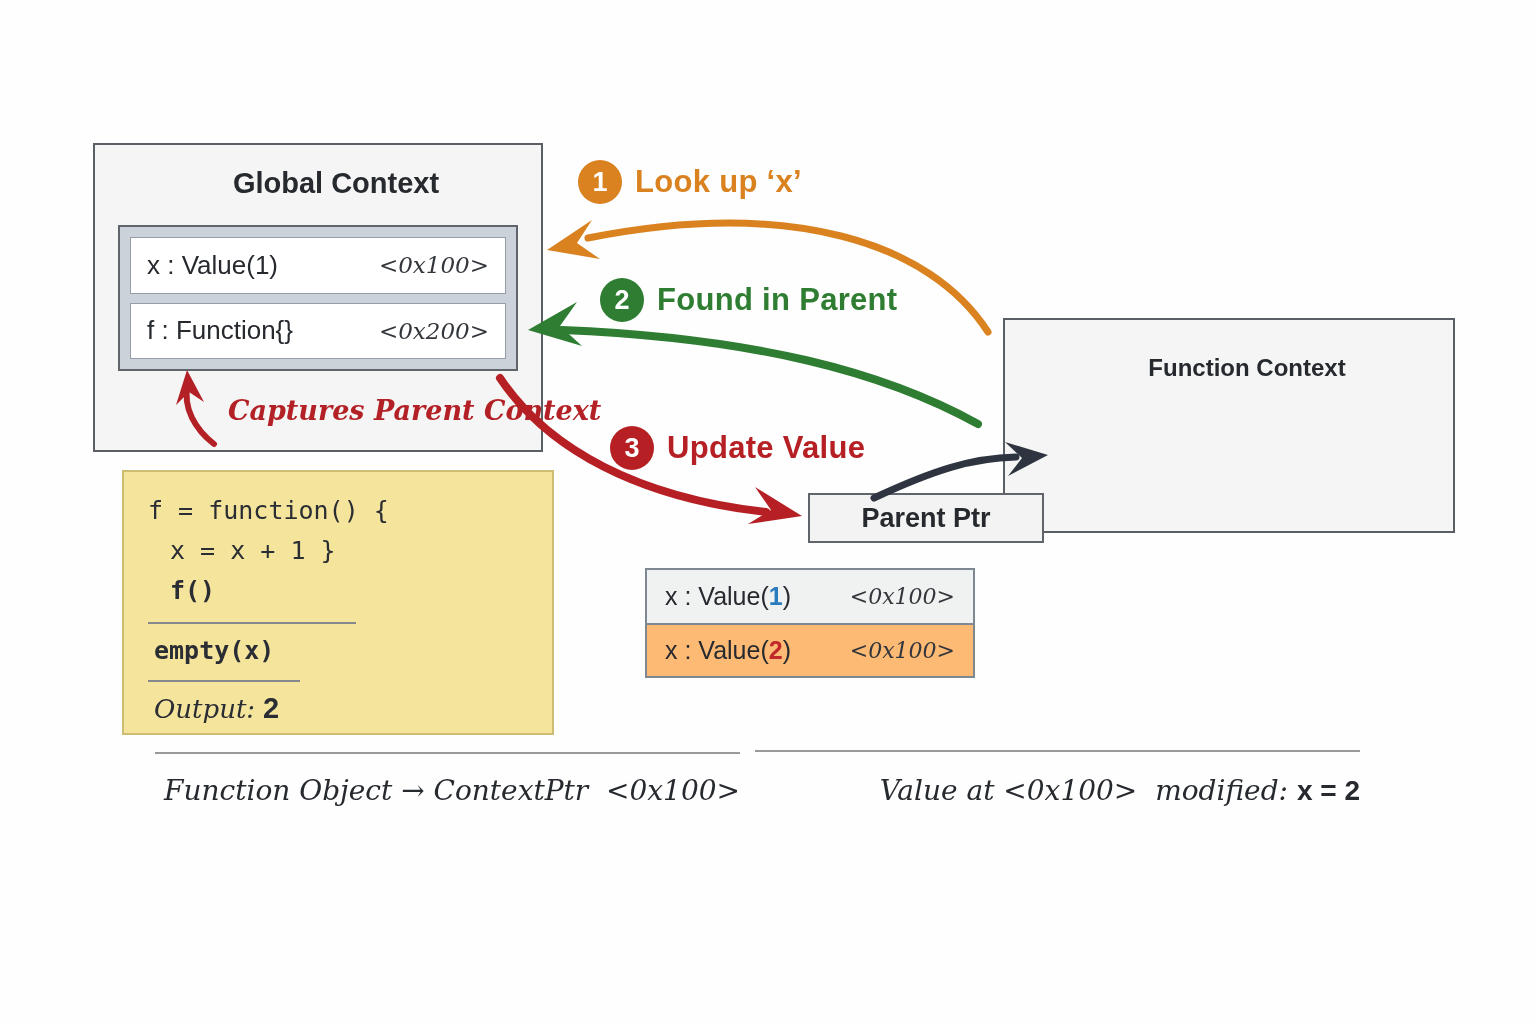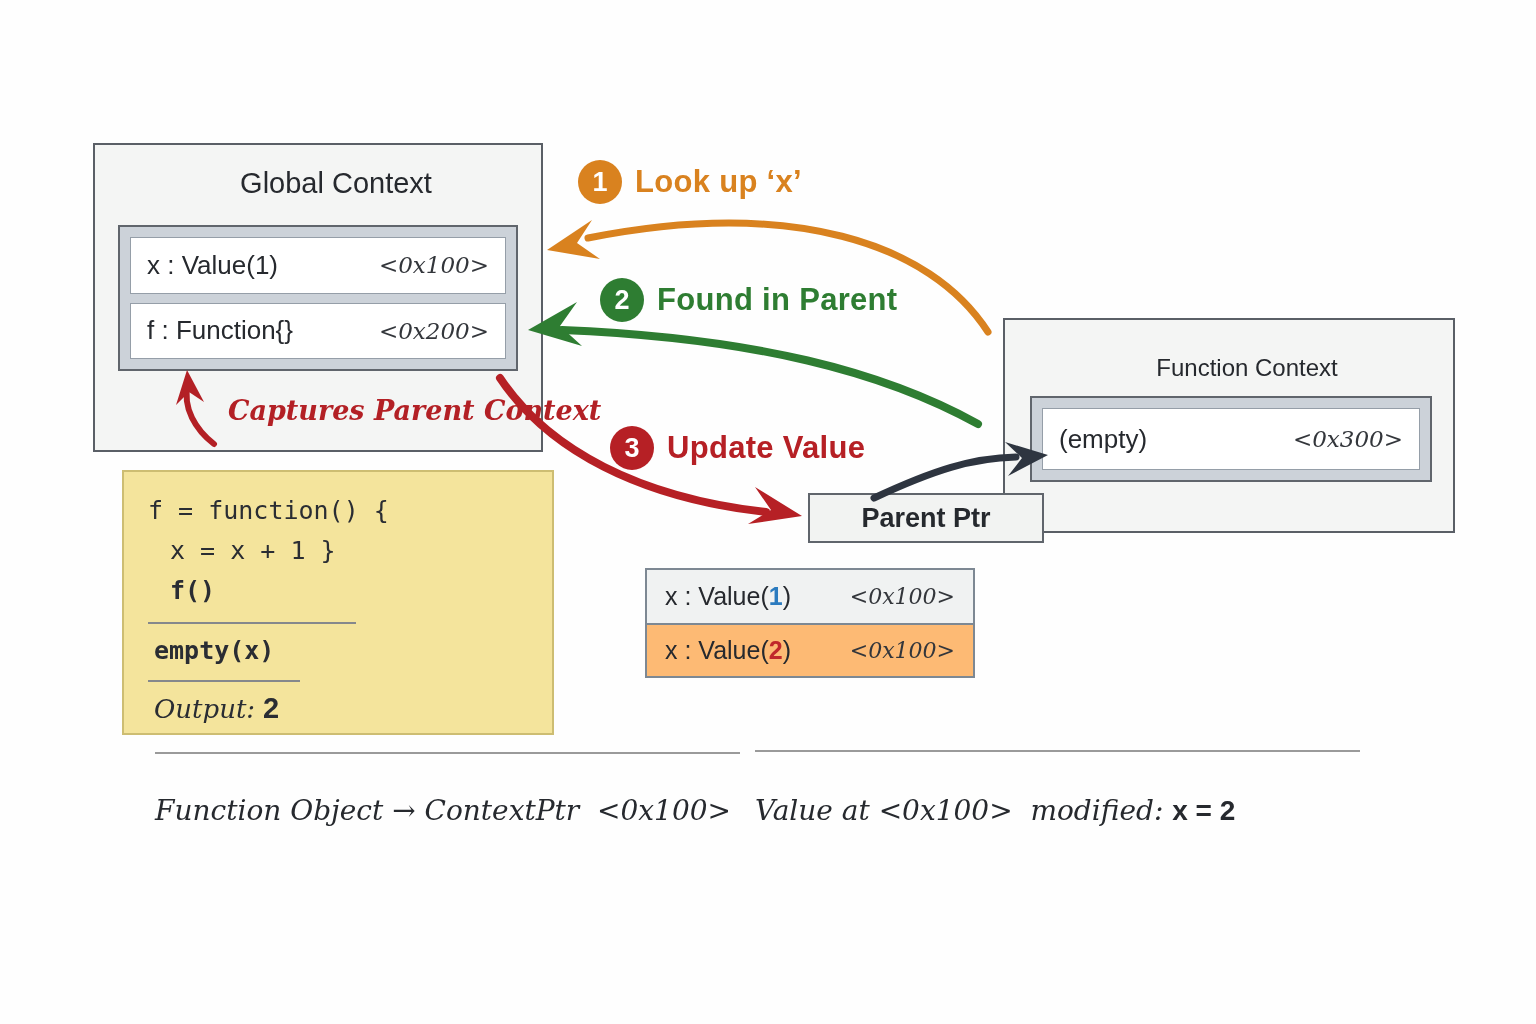--- a/index.html
+++ b/index.html
@@ -1,21 +1,21 @@
 <!DOCTYPE html>
 <html><head>
 <meta charset="utf-8">
 <style>
   html,body{margin:0;padding:0;background:#ffffff;}
   #canvas{
     position:relative;width:1536px;height:1024px;background:#fefefe;
     font-family:"Liberation Sans",sans-serif;color:#26292e;overflow:hidden;
   }
   .box{position:absolute;background:#f4f5f4;border:2px solid #5a5f66;box-sizing:border-box;z-index:2;}
-  .box-title{text-align:center;font-weight:400;font-size:29px;color:#26292e;padding-left:36px;}
+  .box-title{text-align:center;font-weight:700;font-size:29px;color:#26292e;padding-left:36px;}
   .slot-container{
     position:absolute;background:#ccd2d9;border:2px solid #60656c;box-sizing:border-box;
     padding:10px;display:flex;flex-direction:column;gap:9px;
   }
   .slot-row{
     background:#ffffff;border:1px solid #959ea8;flex:1;display:flex;align-items:center;
     justify-content:space-between;padding:0 16px;font-size:26px;box-sizing:border-box;
   }
   .addr{font-family:"DejaVu Serif",serif;font-style:italic;font-size:23px;color:#33363b;}
   .note-red{
@@ -50,21 +50,21 @@
   .value-row{
     height:53px;display:flex;align-items:center;justify-content:space-between;
     padding:0 18px;font-size:25px;box-sizing:border-box;
   }
   .value-row + .value-row{border-top:2px solid #7d8893;}
   .value-row .addr{font-size:22px;}
   .vdigit{font-weight:600;}
   .rule{position:absolute;height:2px;background:#9a9a9a;z-index:1;}
   .caption{
     position:absolute;font-family:"DejaVu Serif",serif;font-style:italic;font-size:28px;
-    color:#26292e;text-align:left;z-index:1;white-space:nowrap;margin-top:20px;
+    color:#26292e;text-align:right;z-index:1;white-space:nowrap;
   }
   .caption .result{
     font-family:"Liberation Sans",sans-serif;font-style:normal;font-weight:700;font-size:28px;
   }
   #arrow-layer{position:absolute;left:0;top:0;z-index:6;pointer-events:none;}
 </style>
 </head>
 <body>
 
 <div id="canvas">
@@ -92,26 +92,20 @@
     <div class="code-rule" style="top:150px;left:24px;width:208px;"></div>
     <div class="code-line print-line" style="top:164px;left:30px;">empty(x)</div>
     <div class="code-rule" style="top:208px;left:24px;width:152px;"></div>
     <div class="output-line" style="top:220px;">
       <span>Output:</span><span class="output-val">2</span>
     </div>
   </div>
 
   <div class="box" style="left:1003px;top:318px;width:452px;height:215px;">
     <div class="box-title" style="margin-top:34px;font-size:24px;">Function Context</div>
-    <div class="slot-container" style="left:25px;top:76px;width:402px;height:86px;">
-      <div class="slot-row">
-        <span>(empty)</span>
-        <span class="addr">&lt;0x300&gt;</span>
-      </div>
-    </div>
   </div>
 
   <div class="parent-ptr">
     <span>Parent Ptr</span>
   </div>
 
   <div class="value-stack">
     <div class="value-row" style="background:#f0f2f2;">
       <span><span>x : Value(</span><span class="vdigit" style="color: rgb(43, 123, 191);">1</span><span>)</span></span>
       <span class="addr">&lt;0x100&gt;</span>

